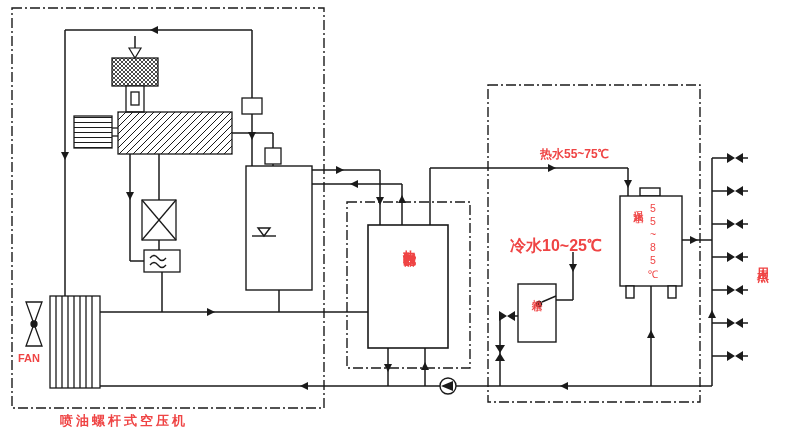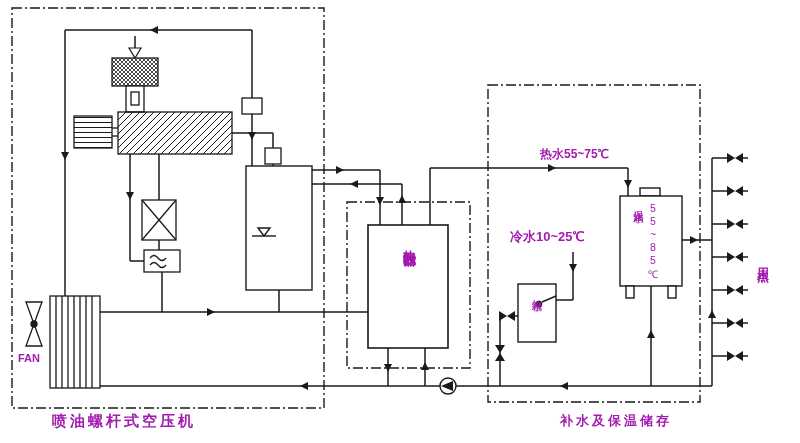--- a/index.html
+++ b/index.html
@@ -1,21 +1,21 @@
 <!DOCTYPE html>
 <html><head>
 <meta charset="utf-8">
 <style>
   html,body { margin:0; padding:0; background:#e8e8e8; }
   .stage {
     position:relative; width:800px; height:443px; background:#ffffff;
     font-family:"Liberation Sans", sans-serif; color:#1a1a1a; overflow:hidden;
   }
   .stage svg { position:absolute; left:0; top:0; }
-  .lbl { position:absolute; white-space:nowrap; color:#a21caf; }
+  .lbl { position:absolute; white-space:nowrap; color:#ef4444; }
   .lbl.bold { font-weight:bold; }
   .vtext {
     writing-mode:vertical-lr; text-orientation:upright;
     letter-spacing:1px; white-space:normal;
   }
   .vcols { display:flex; }
   .small { font-size:10.5px; }
 </style>
 </head>
 <body>
@@ -228,29 +228,28 @@
     <path d="M727 219 L727 229 L735 224 Z M743 219 L743 229 L735 224 Z"></path>
     <path d="M727 252 L727 262 L735 257 Z M743 252 L743 262 L735 257 Z"></path>
     <path d="M727 285 L727 295 L735 290 Z M743 285 L743 295 L735 290 Z"></path>
     <path d="M727 318 L727 328 L735 323 Z M743 318 L743 328 L735 323 Z"></path>
     <path d="M727 351 L727 361 L735 356 Z M743 351 L743 361 L735 356 Z"></path>
   </g>
 </svg>
 
 <div class="lbl bold" style="left:18px; top:352px; width:34px; text-align:left; font-size:11px;">FAN</div>
 
-<div class="lbl bold" style="left:52px; top:412px; font-size:15px; letter-spacing:3px;">喷油螺杆式空压机</div>
-
-<div class="lbl bold" style="left:560px; top:412px; font-size:13px; letter-spacing:3px;">补水及保温储存</div>
+<div class="lbl bold" style="left:60px; top:412px; font-size:13px; letter-spacing:3px;">喷油螺杆式空压机</div>
+
 
 <div class="lbl bold vtext" style="left:400px; top:240px; height:100px; font-size:13px;">热能回收器</div>
 
 <div class="lbl bold" style="left:540px; top:146px; font-size:12px;">热水55~75℃</div>
 
-<div class="lbl bold" style="left:510px; top:228px; font-size:13px;">冷水10~25℃</div>
+<div class="lbl bold" style="left:510px; top:236px; font-size:16px;">冷水10~25℃</div>
 
 <div class="lbl vtext" style="left:529px; top:290px; height:50px; font-size:11px;">补水箱</div>
 
 <div class="lbl vcols" style="left:632px; top:202px;">
   <div class="vtext small" style="height:82px;">保温水箱</div>
   <div class="vtext small" style="height:82px;">55~85℃</div>
 </div>
 
 <div class="lbl bold vtext" style="left:754px; top:258px; height:60px; font-size:12px;">用水点</div>
 

